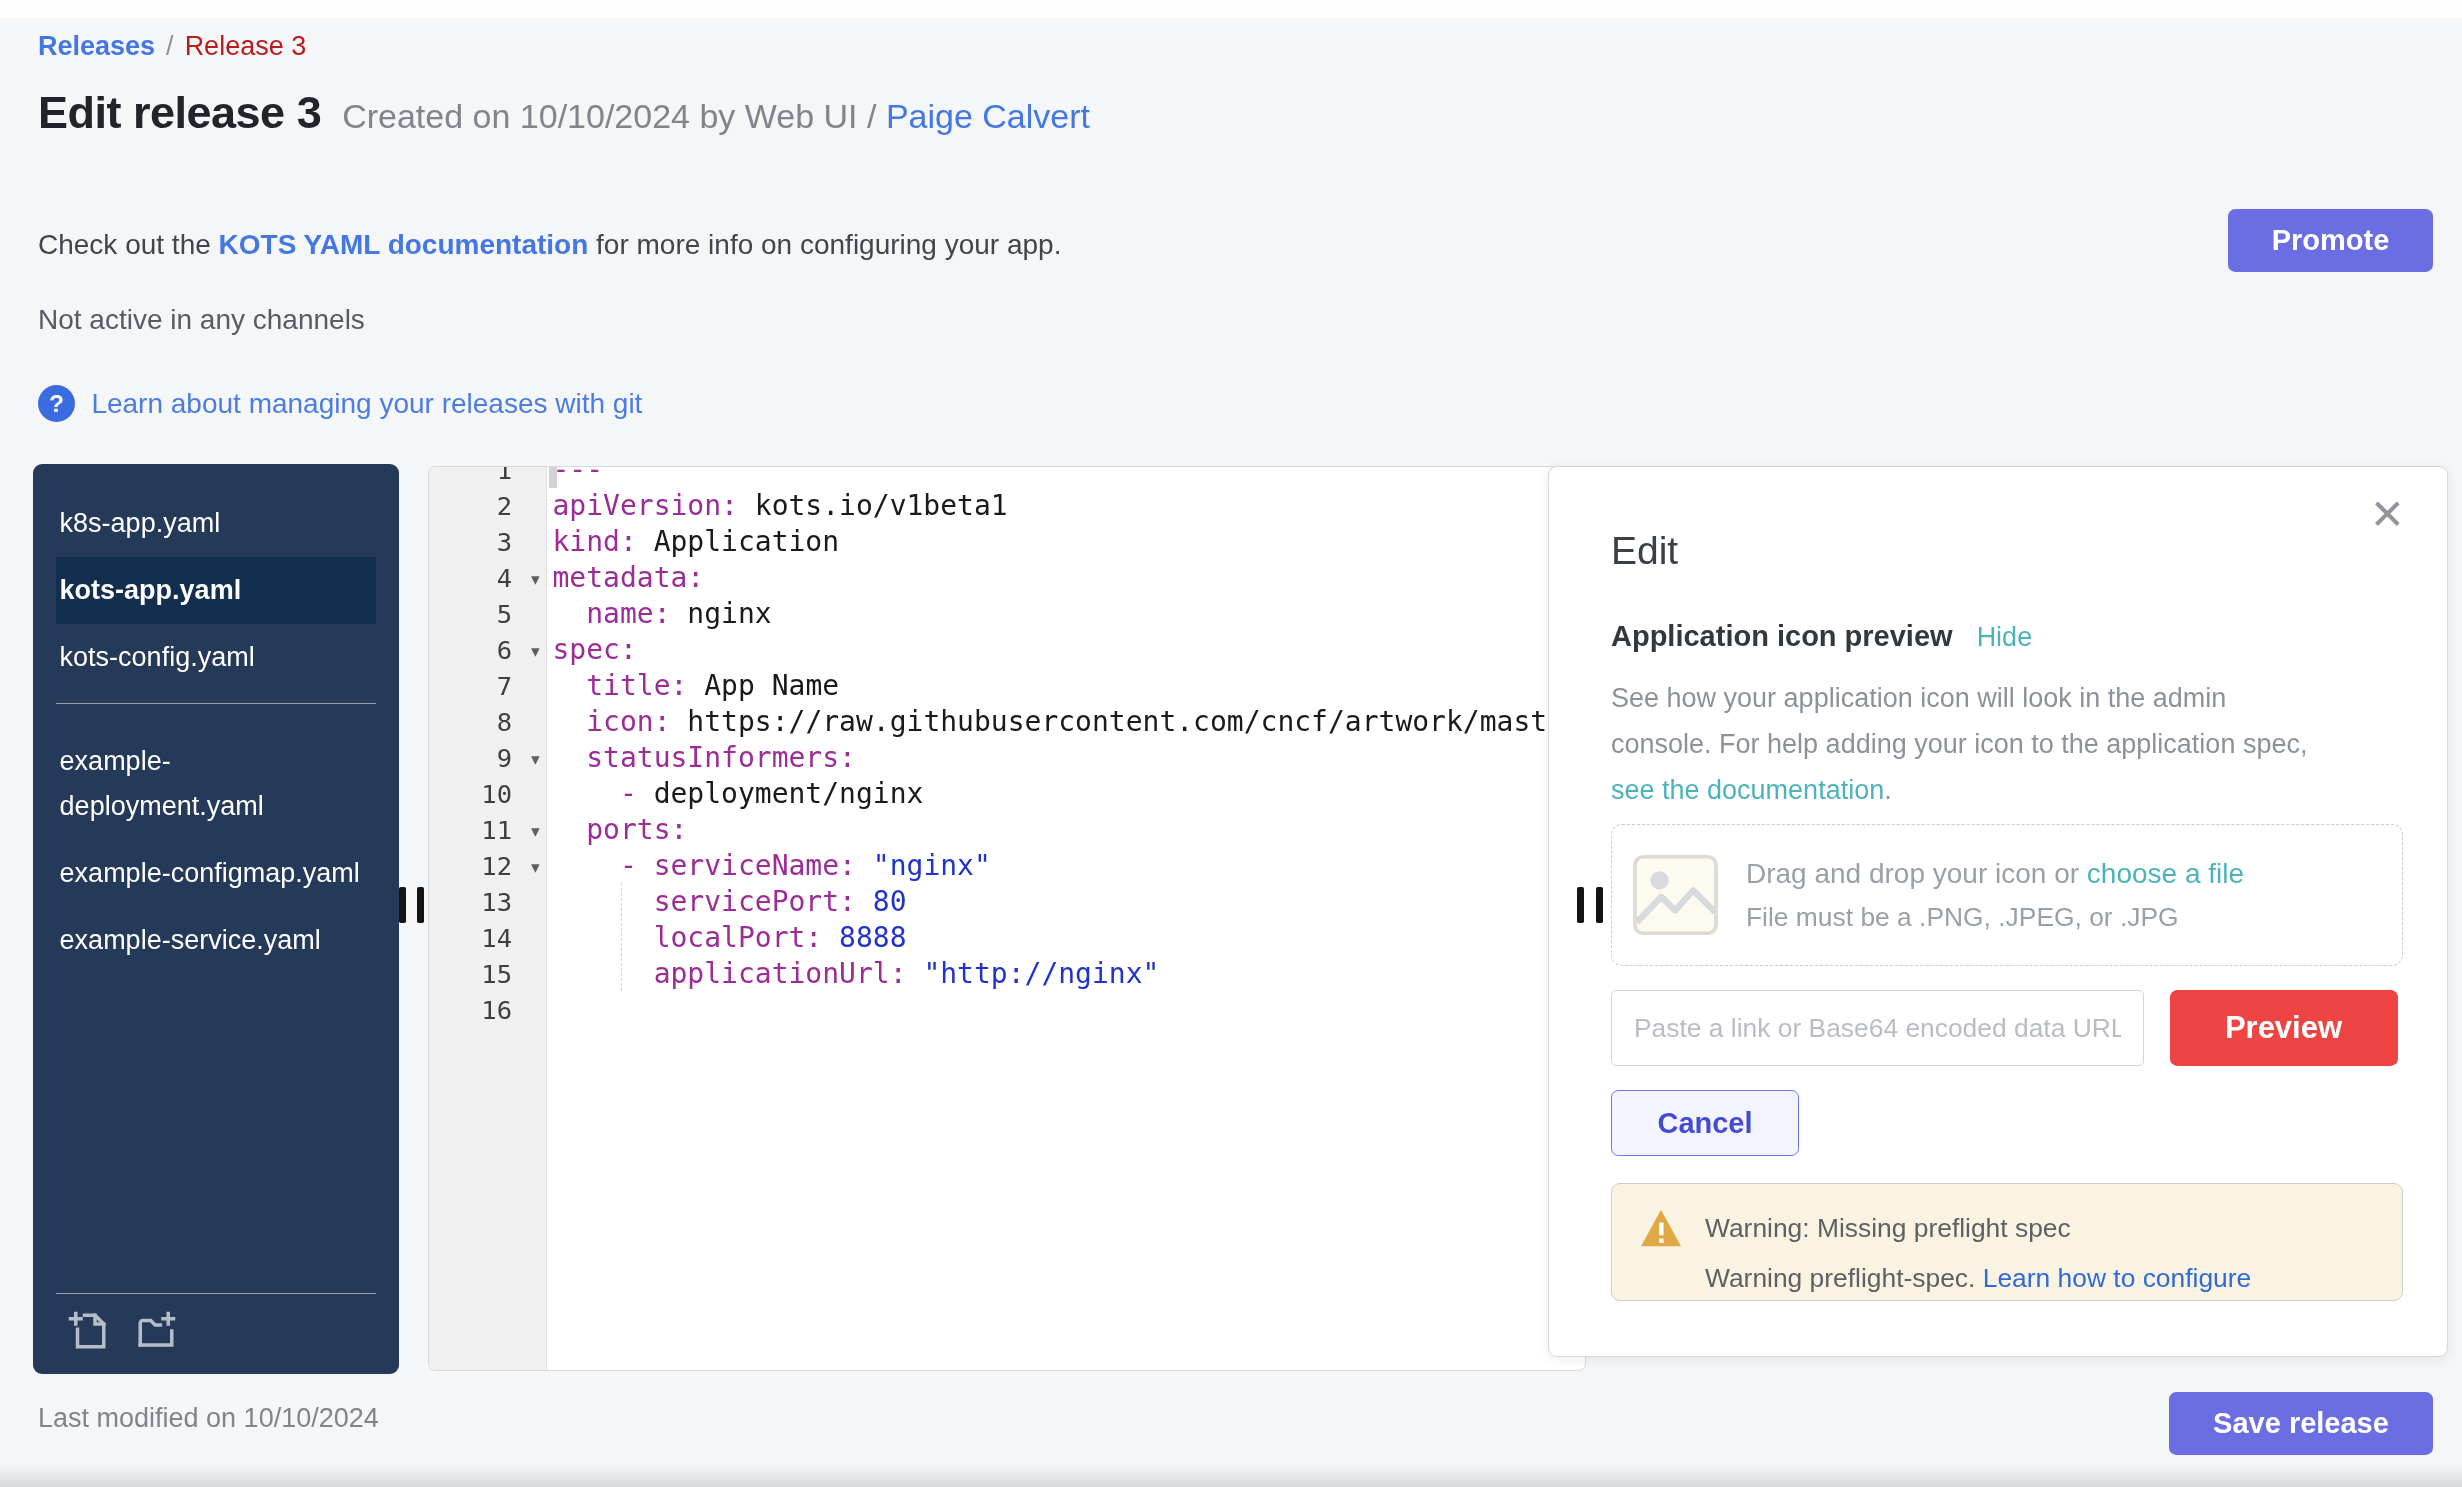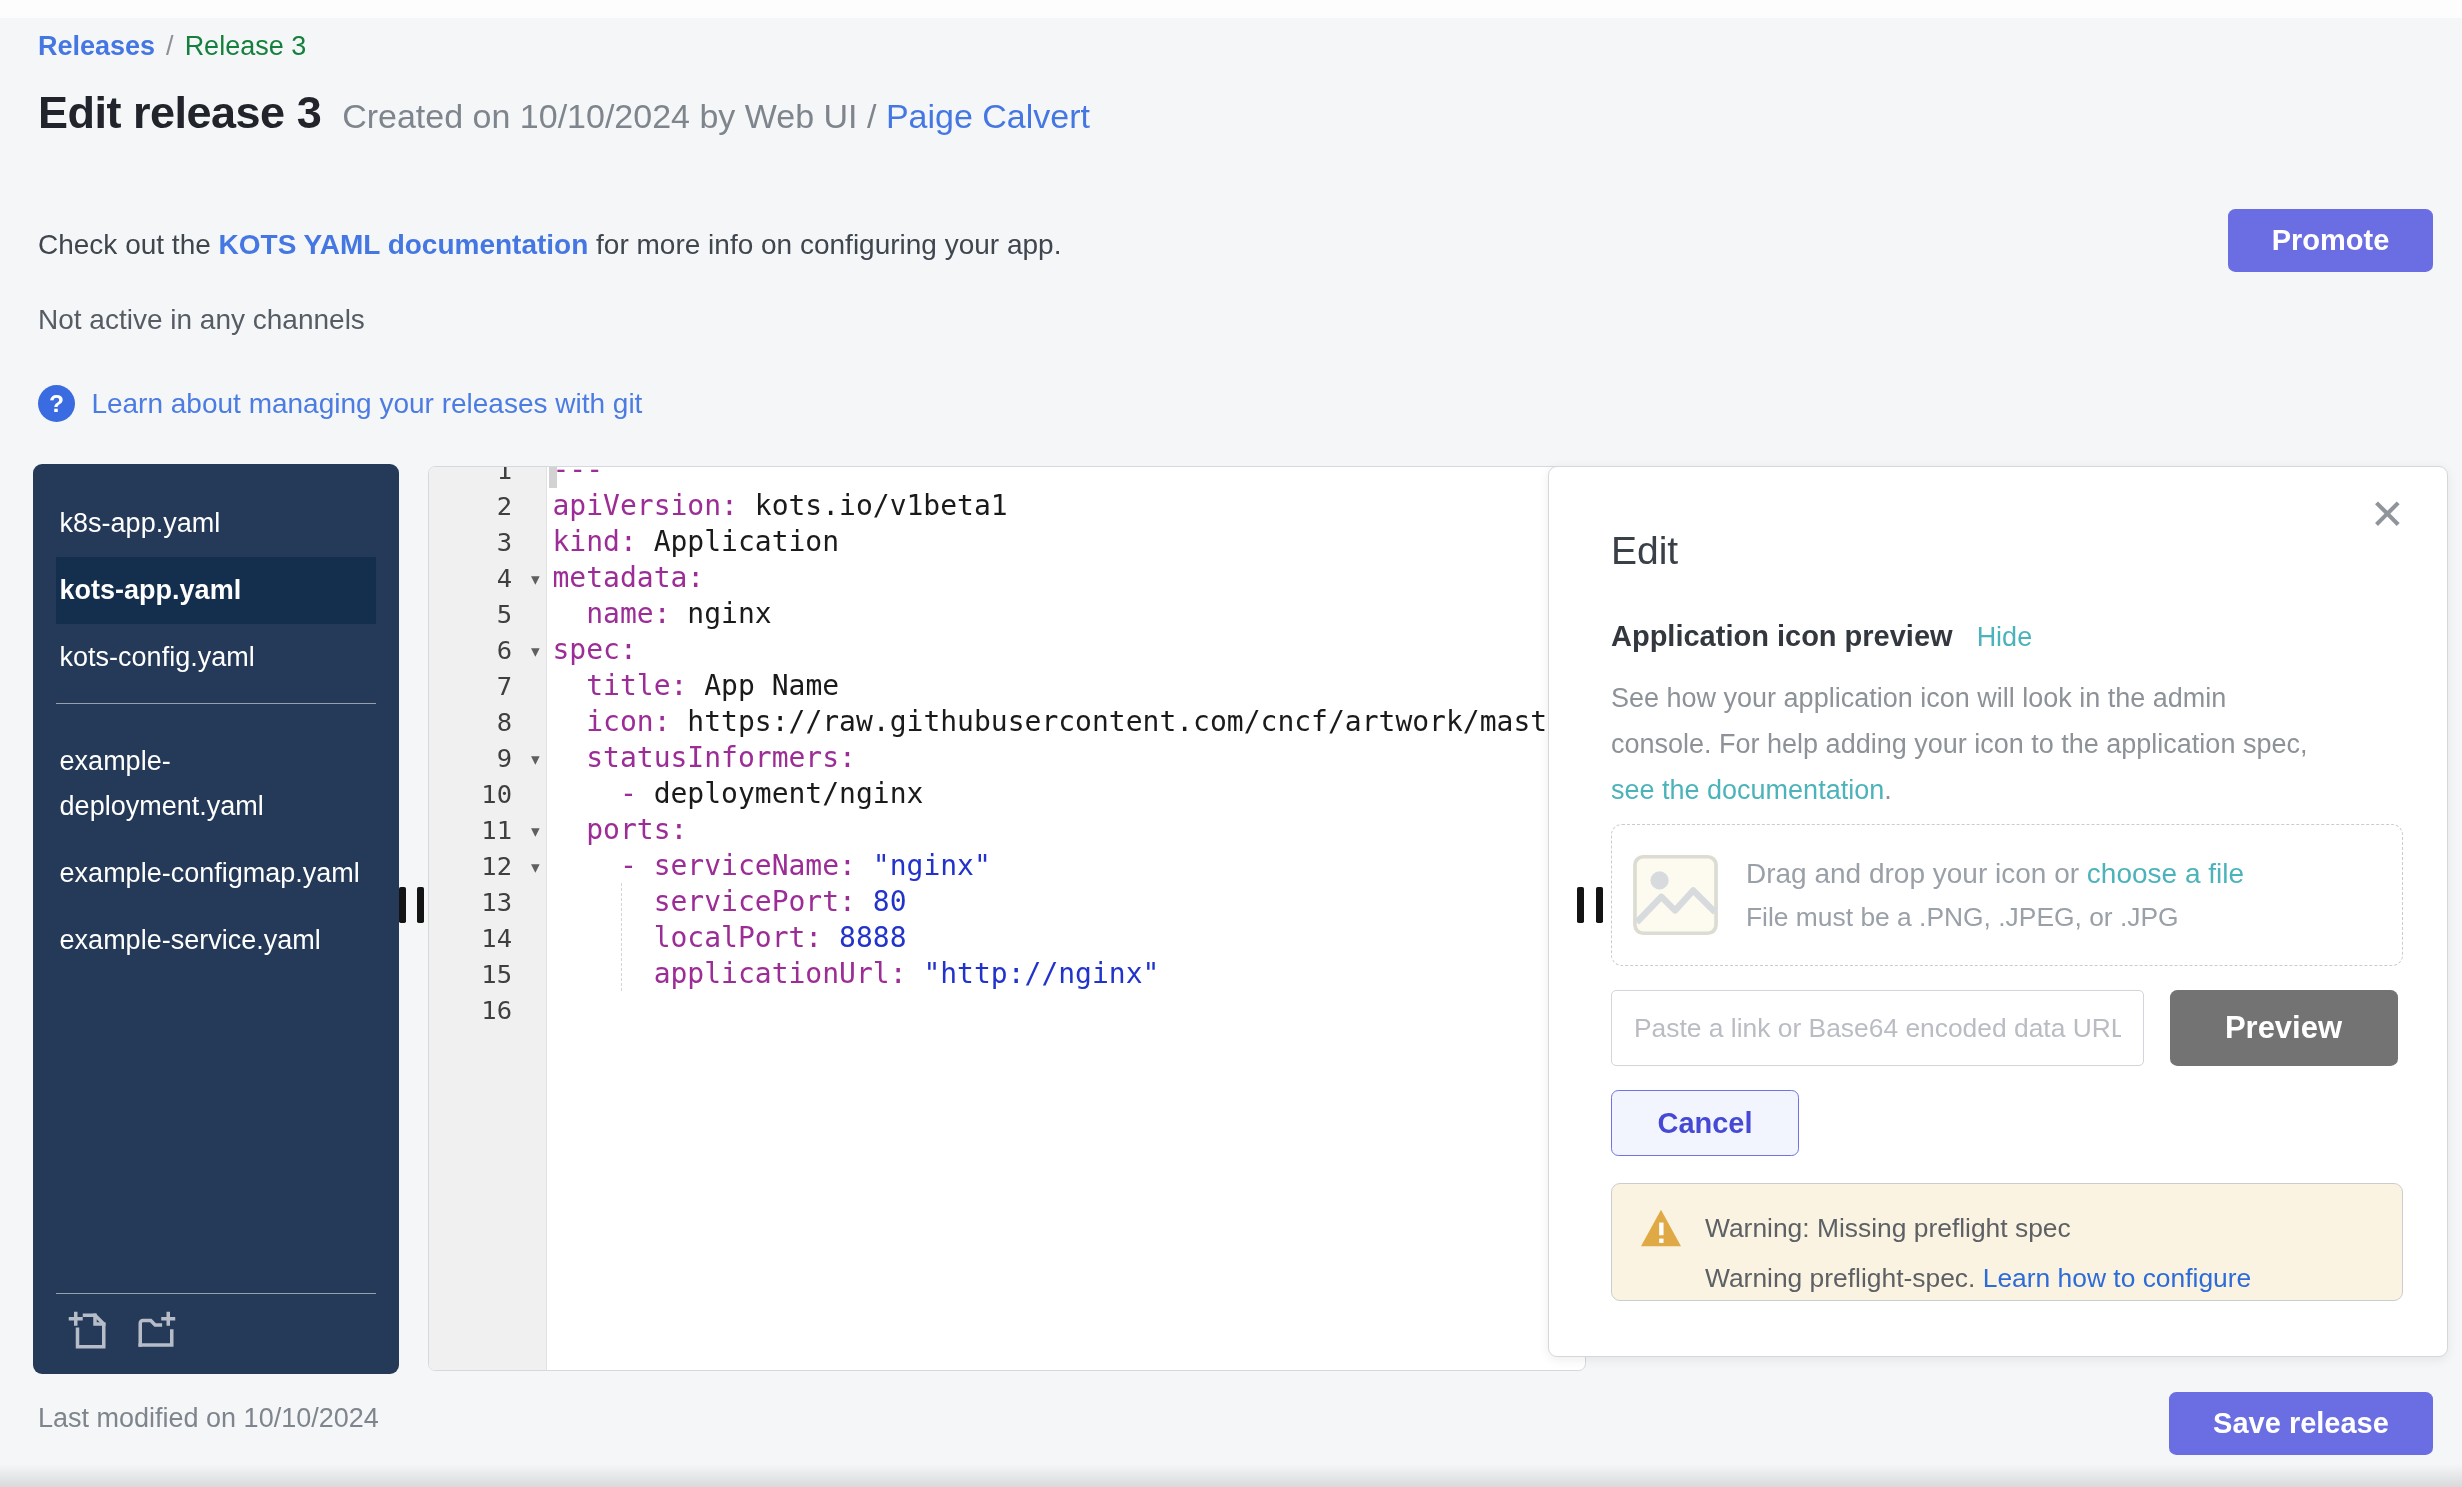--- a/index.html
+++ b/index.html
@@ -4,21 +4,21 @@
 <style>
   * { box-sizing: border-box; }
   body { margin: 0; font-family: "Liberation Sans", sans-serif; background: #e9ebee; }
   .page { position: relative; width: 2462px; height: 1488px; background: #f4f6f8; overflow: hidden; }
   .top-edge { position: absolute; top: 0; left: 0; right: 0; height: 18px; background: #fdfdfe; }
 
   
   .breadcrumb { position: absolute; left: 38px; top: 31px; font-size: 27px; }
   .breadcrumb a { color: #4577e3; font-weight: 700; text-decoration: none; cursor: pointer; }
   .breadcrumb .sep { color: #8d9299; margin: 0 11px; }
-  .breadcrumb .cur { color: #15803d; }
+  .breadcrumb .cur { color: #b91c1c; }
 
   
   .title-row { position: absolute; left: 38px; top: 87px; display: flex; align-items: baseline; gap: 21px; }
   .page-title { margin: 0; font-size: 45px; font-weight: 700; color: #21252b; letter-spacing: -0.5px; }
   .created { font-size: 34px; color: #7f858c; }
   .created a { color: #4577e3; text-decoration: none; cursor: pointer; }
 
   .doc-row { position: absolute; left: 38px; top: 229px; font-size: 28px; color: #40464e; }
   .doc-row a { color: #4577e3; font-weight: 700; text-decoration: none; cursor: pointer; }
 
@@ -68,21 +68,21 @@
   .teal { color: #4cb3ba; text-decoration: none; cursor: pointer; }
   .hide-link { font-size: 27px; }
   .help-desc { position: absolute; left: 62px; top: 208px; width: 801px; font-size: 27px; line-height: 46px; color: #8c9298; }
   .dropzone { position: absolute; left: 62px; top: 357px; width: 792px; height: 142px; border: 1.8px dashed #c9cdd2; border-radius: 11px; display: flex; align-items: center; padding-left: 20px; gap: 27px; }
   .dz-line1 { font-size: 28px; color: #9aa0a7; }
   .dz-line1 a { font-size: 28px; }
   .dz-hint { font-size: 26.4px; color: #9aa0a7; margin-top: 12px; }
   .input-row { position: absolute; left: 62px; top: 523px; display: flex; gap: 25.5px; }
   .url-input { width: 533px; height: 76px; border: 1.8px solid #d2d5d9; border-radius: 5px; padding: 0 22px; font-size: 26.4px; color: #555; font-family: "Liberation Sans", sans-serif; outline: none; }
   .url-input::placeholder { color: #b9bdc3; }
-  .preview-btn { width: 228px; height: 76px; background: #737373; font-size: 31px; }
+  .preview-btn { width: 228px; height: 76px; background: #ef4444; font-size: 31px; }
   .cancel-btn { position: absolute; left: 62px; top: 623px; width: 188px; height: 66px; background: #f2f5fe; border: 1.8px solid #6f73e3; border-radius: 7.3px; color: #4549d4; font-size: 29px; font-weight: 700; cursor: pointer; display: flex; align-items: center; justify-content: center; font-family: "Liberation Sans", sans-serif; }
   .warning-banner { position: absolute; left: 62px; top: 716px; width: 792px; height: 118px; background: #fbf3e2; border: 0.9px solid #cdcdcd; border-radius: 9px; overflow: hidden; }
   .warn-icon { position: absolute; left: 27px; top: 24px; }
   .warn-line1 { position: absolute; left: 93px; top: 29px; font-size: 26.4px; color: #5d6165; }
   .warn-line2 { position: absolute; left: 93px; top: 79px; font-size: 26.4px; color: #5d6165; }
   .warn-line2 a { color: #2d6cd8; text-decoration: none; cursor: pointer; }
 
   
   .last-modified { position: absolute; left: 38px; top: 1403px; font-size: 27px; color: #7f858c; }
   .bottom-shadow { position: absolute; bottom: 0; left: 0; right: 0; height: 24px; background: linear-gradient(to bottom, rgba(0,0,0,0), rgba(0,0,0,0.12)); }

